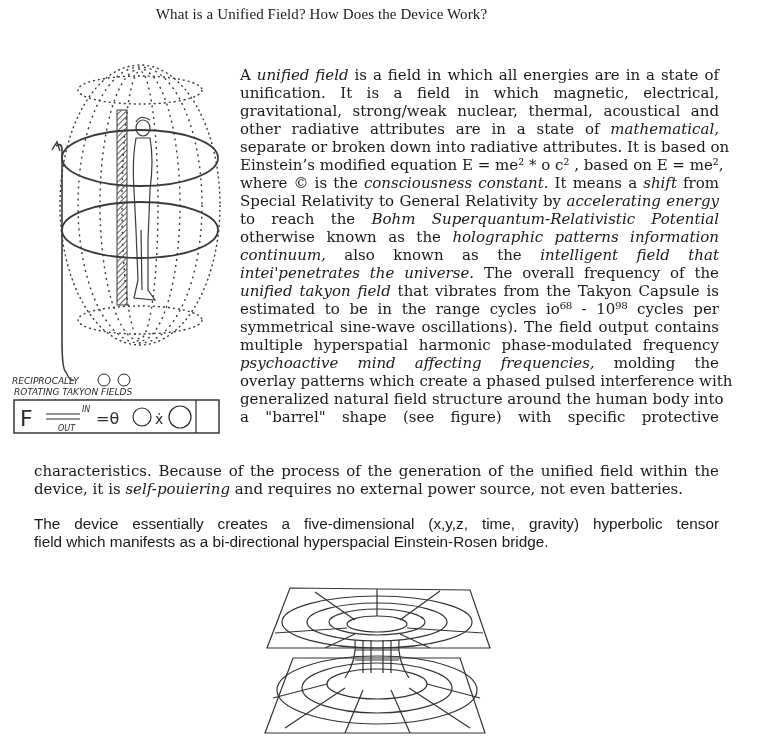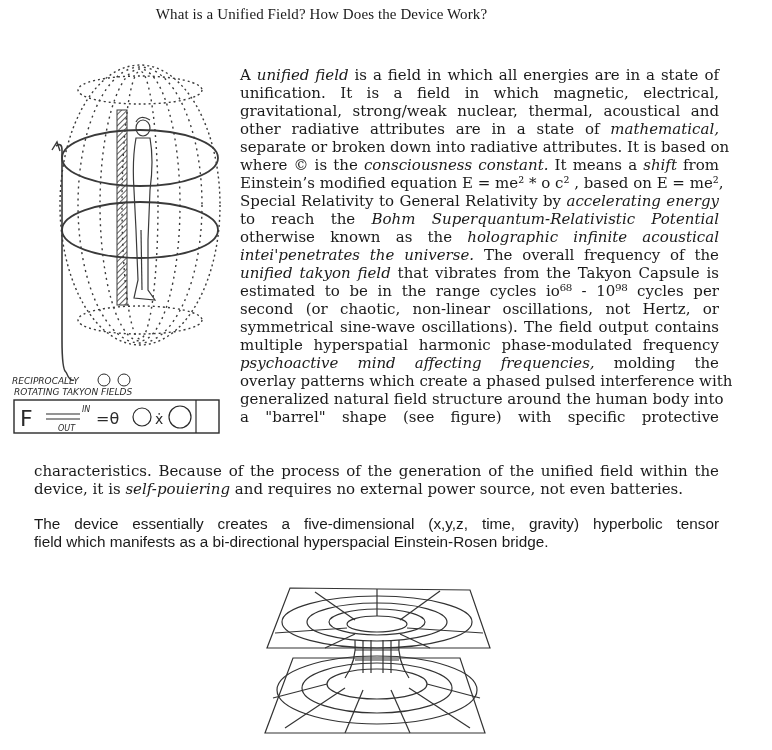--- a/index.html
+++ b/index.html
@@ -89,29 +89,29 @@
     <line x1="196" y1="350" x2="196" y2="383" stroke="#2a2a2a" stroke-width="1.2"></line>
   </svg>
 </div>
 
 <div class="para p1" id="p1">
     <span class="line">A <i>unified field</i> is a field in which all energies are in a state of</span>
     <span class="line">unification. It is a field in which magnetic, electrical,</span>
     <span class="line">gravitational, strong/weak nuclear, thermal, acoustical and</span>
     <span class="line">other radiative attributes are in a state of <i>mathematical,</i></span>
     <span class="line">separate or broken down into radiative attributes. It is based on</span>
+    <span class="line">Einstein’s modified equation E = me² * o c² , based on E = me²,</span>
     <span class="line">where © is the <i>consciousness constant.</i> It means a <i>shift</i> from</span>
-    <span class="line">Einstein’s modified equation E = me² * o c² , based on E = me²,</span>
     <span class="line">Special Relativity to General Relativity by <i>accelerating energy</i></span>
     <span class="line">to reach the <i>Bohm Superquantum-Relativistic Potential</i></span>
-    <span class="line">otherwise known as the <i>holographic infinite acoustical</i></span>
+    <span class="line">otherwise known as the <i>holographic patterns information</i></span>
+    <span class="line"><i>continuum,</i> also known as the <i>intelligent field that</i></span>
     <span class="line"><i>intei'penetrates the universe.</i> The overall frequency of the</span>
     <span class="line"><i>unified takyon field</i> that vibrates from the Takyon Capsule is</span>
     <span class="line">estimated to be in the range cycles io⁶⁸ - 10⁹⁸ cycles per</span>
-    <span class="line">second (or chaotic, non-linear oscillations, not Hertz, or</span>
     <span class="line">symmetrical sine-wave oscillations). The field output contains</span>
     <span class="line">multiple hyperspatial harmonic phase-modulated frequency</span>
     <span class="line"><i>psychoactive mind affecting frequencies,</i> molding the</span>
     <span class="line">overlay patterns which create a phased pulsed interference with</span>
     <span class="line">generalized natural field structure around the human body into</span>
     <span class="line">a "barrel" shape (see figure) with specific protective</span>
   </div>
 
 <div class="para p1b" id="p1b">
     <span class="line">characteristics. Because of the process of the generation of the unified field within the</span>

